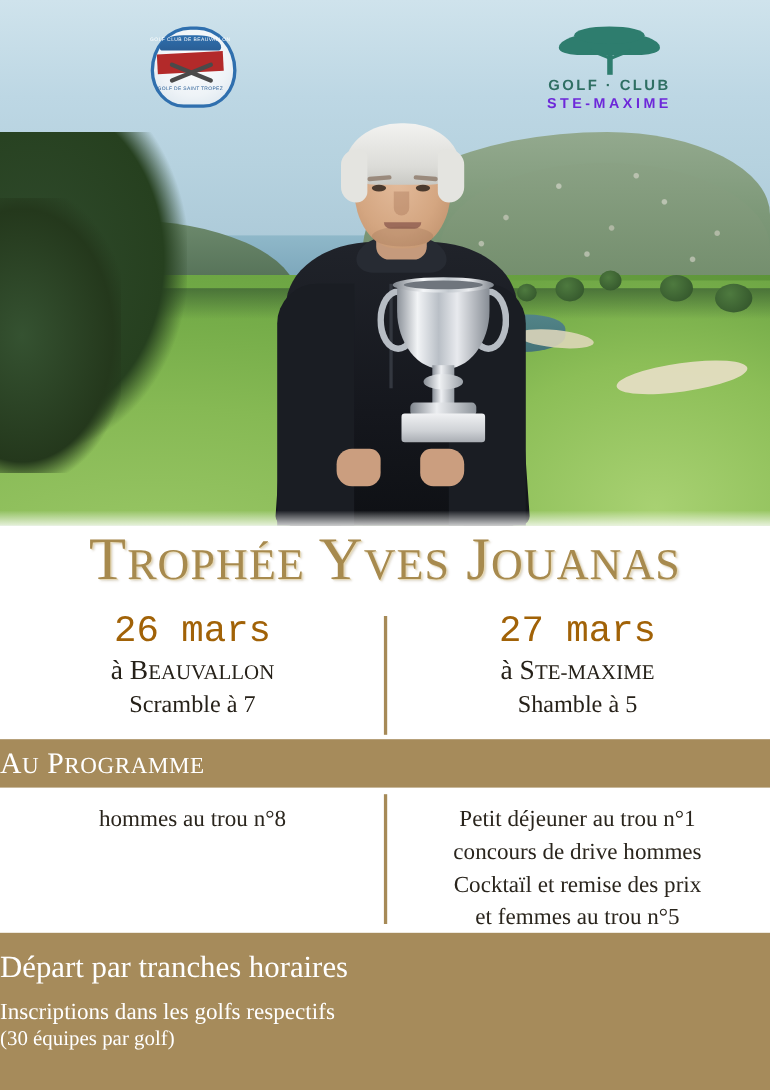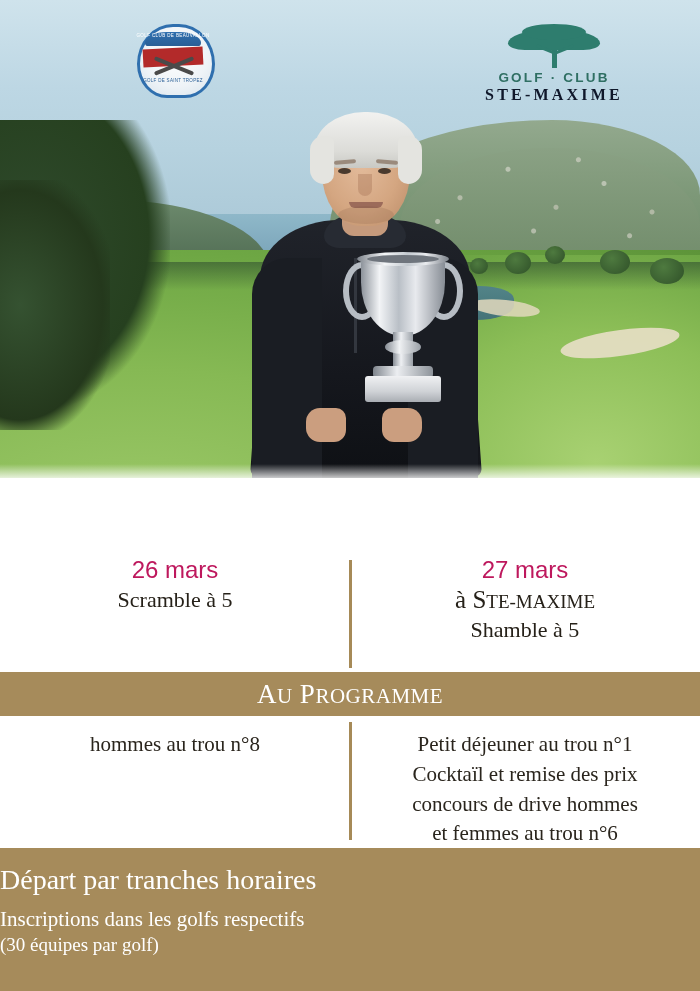--- a/index.html
+++ b/index.html
@@ -410,23 +410,23 @@
     transform: rotate(-22deg);
   }
   .lr-name {
     position: absolute; left: 0; top: 48px; width: 168px;
     font-family: "Liberation Sans", sans-serif;
     font-size: 13.5px; letter-spacing: 2.2px;
     color: #2f6f63; font-weight: bold;
   }
   .lr-sub {
     position: absolute; left: 0; top: 64px; width: 168px;
-    font-family: Liberation Serif, serif;
-    font-size: 16px; letter-spacing: 3.2px;
-    color: #0f172a; font-weight: bold;
+    font-family: Liberation Sans, sans-serif;
+    font-size: 13px; letter-spacing: 3.2px;
+    color: #6d28d9; font-weight: bold;
   }
 
   
   .title-band {
     position: absolute;
     left: 0; top: 464px;
     width: 700px; height: 76px;
     background: linear-gradient(to bottom, rgba(255,255,255,0) 0%, rgba(255,255,255,.92) 22%, #ffffff 60%, #ffffff 100%);
   }
   .title {
@@ -455,45 +455,45 @@
     text-align: center;
     color: #2f2a22;
   }
   .date-divider {
     position: absolute;
     left: 349px; top: 560px;
     width: 3px; height: 108px;
     background: #a68a57;
   }
   .date-big {
-    font-size: 24px;
-    font-family: Liberation Sans, sans-serif;
+    font-size: 34px;
+    font-family: Liberation Mono, monospace;
     margin-top: 4px;
-    color: #be185d;
+    color: #a16207;
   }
   .date-place {
     font-size: 25px;
     margin-top: 2px;
     color: #262119;
   }
   .date-place .sc { font-size: 19px; }
   .date-fmt {
     font-size: 22px;
     margin-top: 3px;
     color: #262119;
   }
 
   
   .prog-band {
     position: absolute;
     left: 0; top: 672px;
     width: 700px; height: 44px;
     background: #a68b5b;
     color: #ffffff;
-    text-align: center;
+    text-align: left;
     line-height: 44px;
     font-size: 27px;
     letter-spacing: .5px;
   }
   .prog-band .sc { font-size: 21px; }
 
   
   .prog-cols {
     position: absolute;
     left: 0; top: 716px;
@@ -608,47 +608,53 @@
         <div class="lr-trunk"></div>
         <div class="lr-branch-l"></div>
         <div class="lr-branch-r"></div>
       </div>
       <div class="lr-name">GOLF · CLUB</div>
       <div class="lr-sub">STE-MAXIME</div>
     </div>
   </div>
 
   <div class="title-band"></div>
+  <div class="title">
+    <span>T</span><span class="sc">ROPHÉE</span>
+    <span>Y</span><span class="sc">VES</span>
+    <span>J</span><span class="sc">OUANAS</span>
+  </div>
 
   <div class="dates">
     <div class="date-col">
       <div class="date-big">26 mars</div>
-      <div class="date-fmt">Scramble à 5</div>
+      <div class="date-place"><span>à </span><span>B</span><span class="sc">EAUVALLON</span></div>
+      <div class="date-fmt">Scramble à 7</div>
     </div>
     <div class="date-col">
       <div class="date-big">27 mars</div>
       <div class="date-place"><span>à </span><span>S</span><span class="sc">TE-MAXIME</span></div>
       <div class="date-fmt">Shamble à 5</div>
     </div>
   </div>
   <div class="date-divider"></div>
 
   <div class="prog-band">
     <span>A</span><span class="sc">U</span>&nbsp;<span>P</span><span class="sc">ROGRAMME</span>
   </div>
 
   <div class="prog-cols">
     <div class="prog-col">
       <div>hommes au trou n°8</div>
     </div>
     <div class="prog-col">
       <div>Petit déjeuner au trou n°1</div>
+      <div>concours de drive hommes</div>
       <div>Cocktaïl et remise des prix</div>
-      <div>concours de drive hommes</div>
-      <div>et femmes au trou n°6</div>
+      <div>et femmes au trou n°5</div>
     </div>
   </div>
   <div class="prog-divider"></div>
 
   <div class="footer">
     <div class="f-1">Départ par tranches horaires</div>
     <div class="f-3">Inscriptions dans les golfs respectifs</div>
     <div class="f-4">(30 équipes par golf)</div>
   </div>
 

